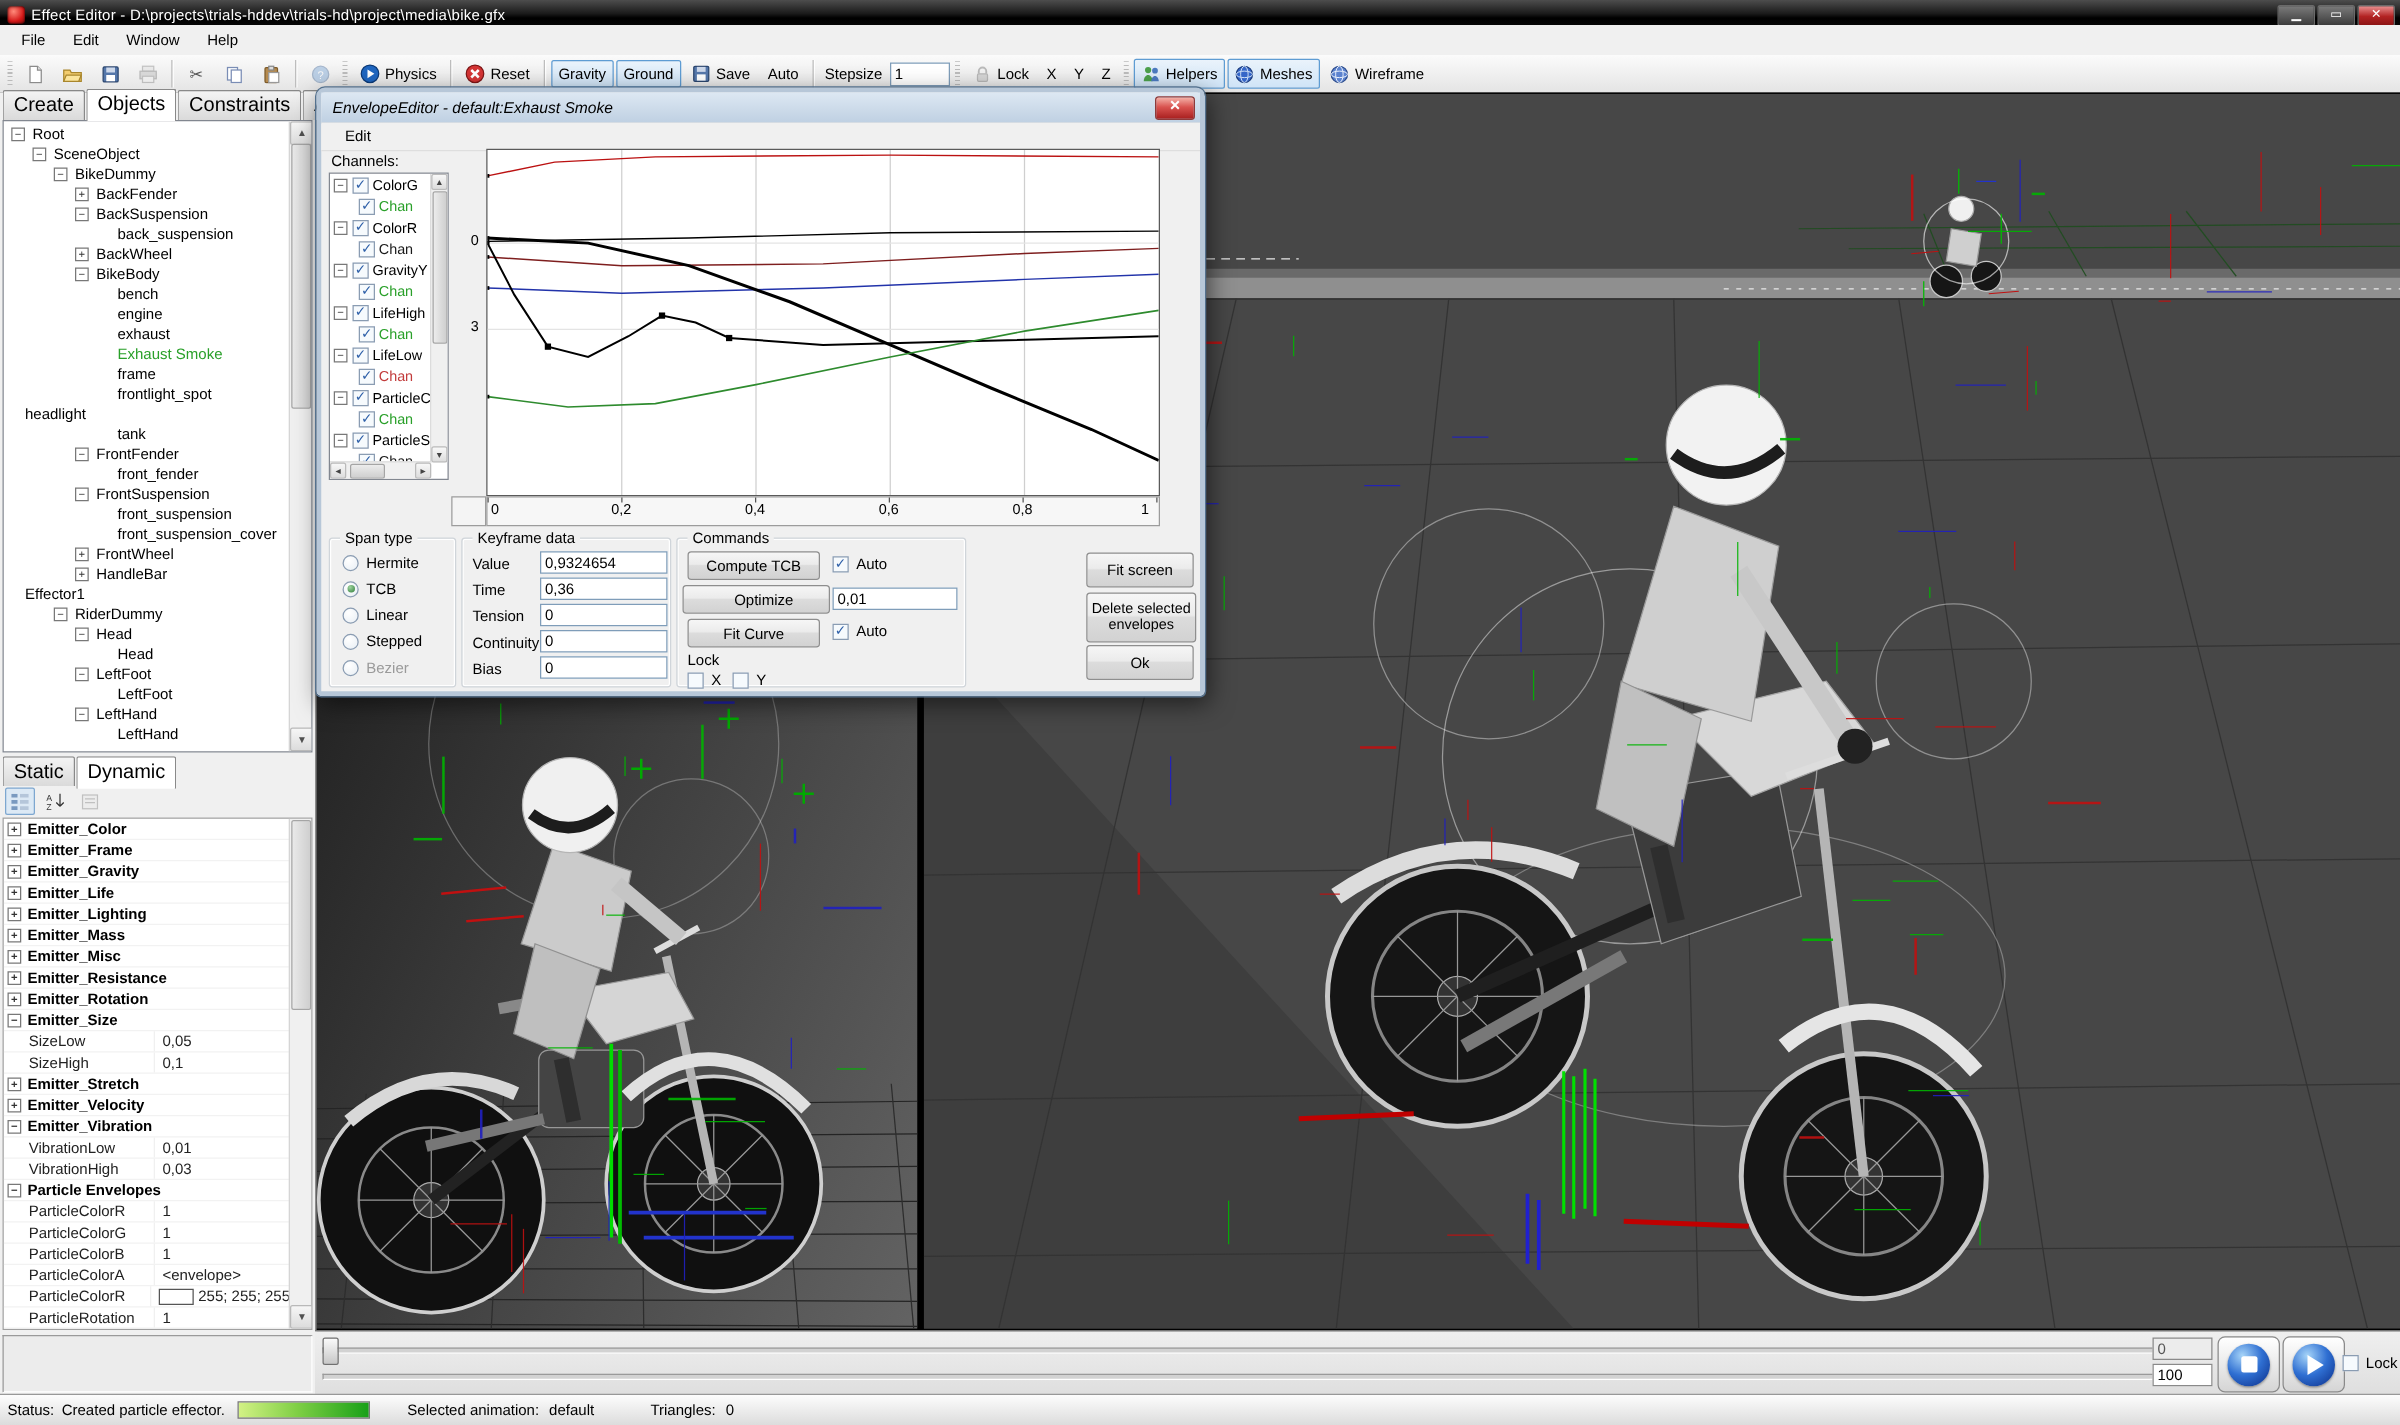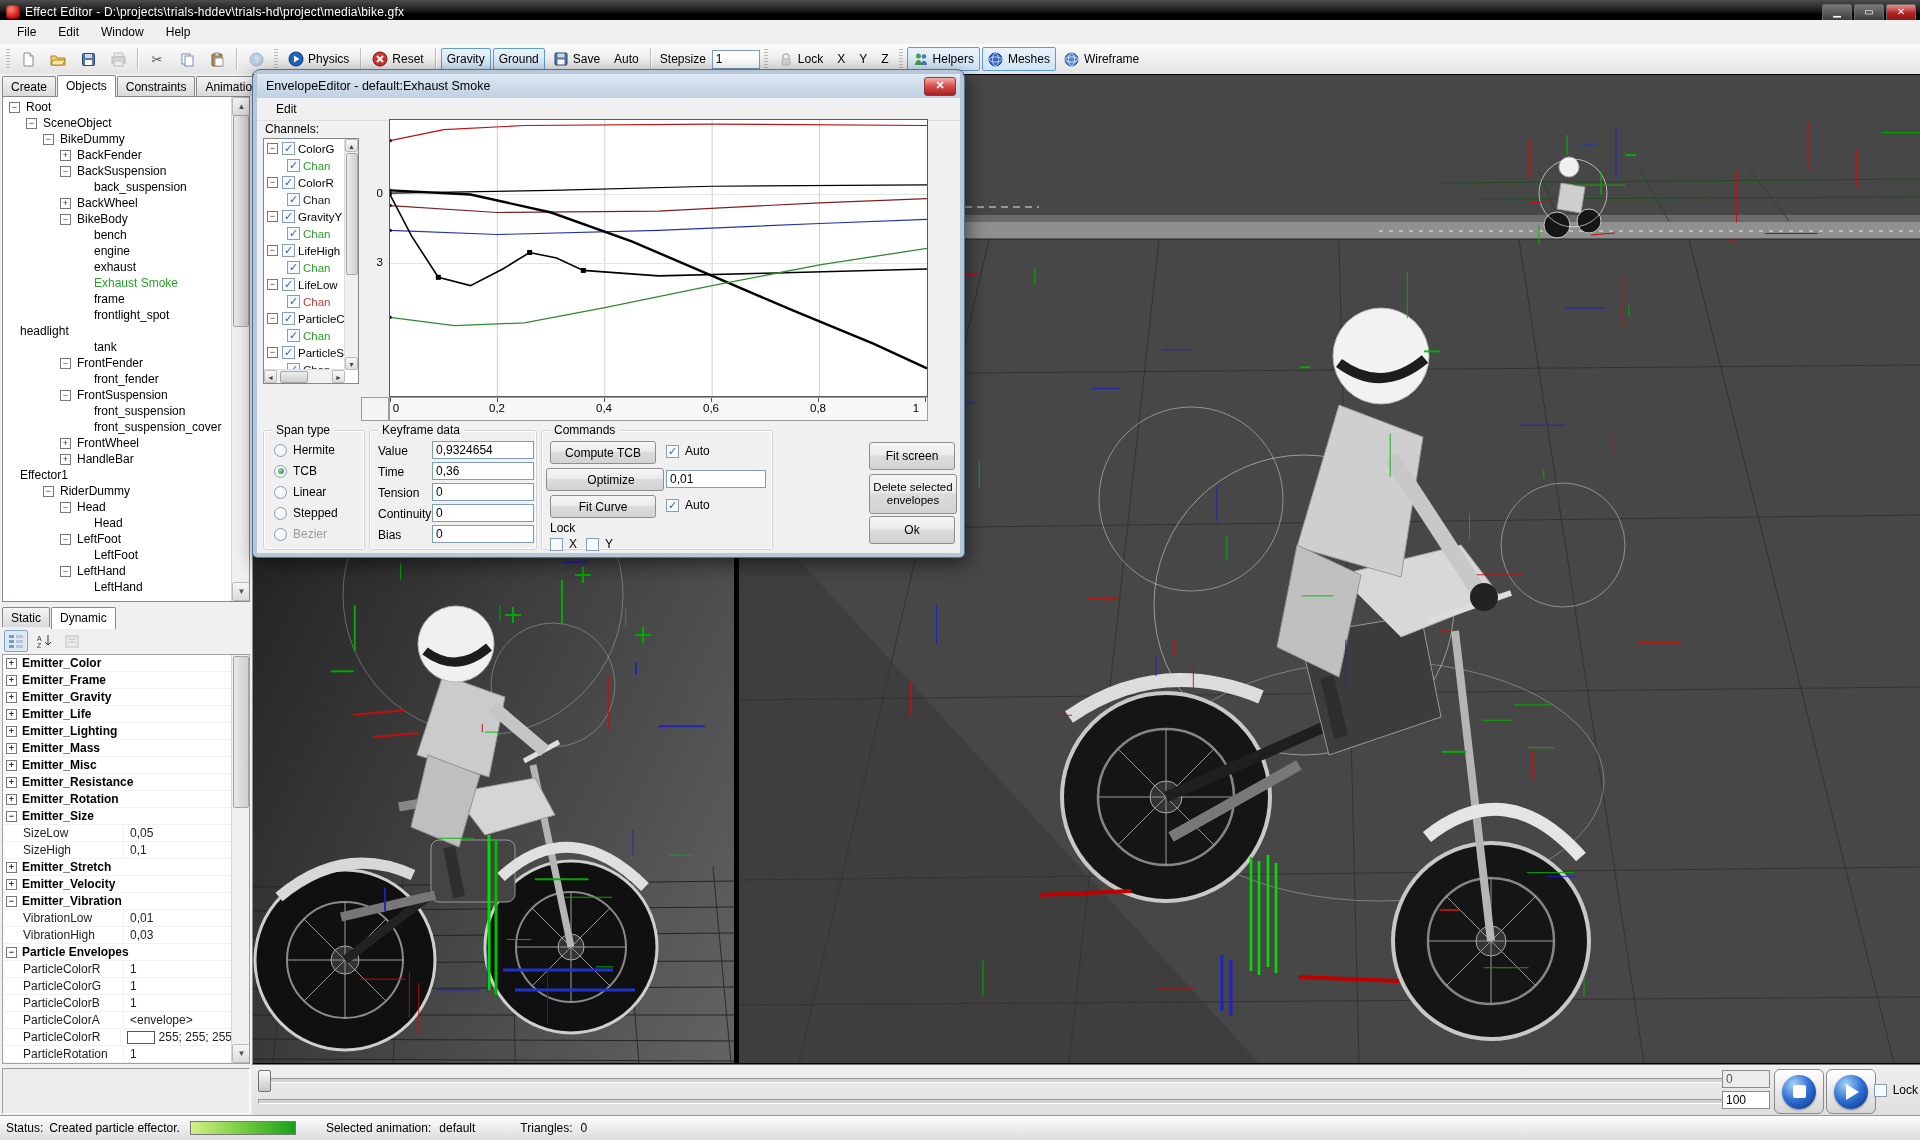--- a/index.html
+++ b/index.html
@@ -26,21 +26,21 @@
   .tb-btn{display:flex;align-items:center;gap:4px;padding:3px 5px;border:1px solid transparent;border-radius:2px;white-space:nowrap;}
   .tb-btn.toggled{border-color:#5e9cd3;background:linear-gradient(#eaf3fb,#cfe4f7);}
   .tb-ico{width:16px;height:16px;display:inline-flex;align-items:center;justify-content:center;}
   .dim{opacity:.45;}
   input.tb-input{width:40px;height:17px;border:1px solid #7f9db9;font:12px "Liberation Sans",sans-serif;padding:0 3px;}
   
   .left-panel{position:absolute;left:0;top:74px;width:252px;bottom:24px;background:#f0f0f0;
               border-right:1px solid #8c8c8c;display:flex;flex-direction:column;}
   .tabs{display:flex;align-items:flex-end;height:22px;padding-left:2px;gap:1px;position:relative;z-index:2;}
   .tab{padding:3px 8px 2px;border:1px solid #898989;border-bottom:none;border-radius:2px 2px 0 0;
-       background:linear-gradient(#f4f4f4,#dadada);font-size:12px;}
+       background:linear-gradient(#f4f4f4,#dadada);font-size:16px;}
   .tab.active{background:#fff;padding-bottom:4px;margin-bottom:-1px;}
   .tree-box{height:504px;margin:0 2px;background:#fff;border:1px solid #828790;position:relative;overflow:hidden;z-index:1;}
   .tree-rows{position:absolute;left:0;top:2px;right:17px;bottom:0;overflow:hidden;}
   .tree-row{height:16px;line-height:16px;white-space:nowrap;font-size:12px;display:flex;align-items:center;}
   .expander{display:inline-flex;width:9px;height:9px;border:1px solid #787878;background:#fff;color:#333;
             font-size:9px;line-height:7px;align-items:center;justify-content:center;margin-right:6px;flex:none;}
   .leaf-sp{display:inline-block;width:17px;flex:none;}
   .vscroll{position:absolute;right:0;top:0;bottom:0;width:17px;background:#f0f0f0;border-left:1px solid #d5d5d5;}
   .vscroll .arr{position:absolute;left:0;width:17px;height:17px;font-size:8px;color:#505050;text-align:center;
                 line-height:17px;background:linear-gradient(#f6f6f6,#dcdcdc);border:1px solid #b9b9b9;border-radius:2px;}
@@ -84,21 +84,21 @@
   
   .statusbar{position:absolute;left:0;right:0;bottom:0;height:24px;background:linear-gradient(#fdfdfd,#dcdcdc);
              border-top:1px solid #989898;display:flex;align-items:center;padding:0 6px;}
   .progress{width:104px;height:12px;margin-left:10px;border:1px solid #787878;
             background:linear-gradient(90deg,#d3f185,#7fcf45 45%,#18a018);}
   
   .dialog{position:absolute;left:253px;top:70px;width:711px;height:487px;z-index:10;box-sizing:border-box;
           border:4px solid #b7c7d8;outline:1px solid #54718e;border-radius:7px 7px 4px 4px;
           background:#f0f0f0;box-shadow:3px 6px 20px rgba(0,0,0,.55);}
   .dlg-titlebar{position:absolute;left:0;top:0;right:0;height:24px;display:flex;align-items:center;padding:0 9px;
-                background:linear-gradient(#dde8f3,#bfd0e2);border-bottom:1px solid #9fb2c5;font-size:12.5px;}
+                background:linear-gradient(#dde8f3,#bfd0e2);border-bottom:1px solid #9fb2c5;font-size:12.5px;font-style:italic;}
   .dlg-close{position:absolute;right:4px;top:3px;width:30px;height:17px;border:1px solid #8e3a3a;border-radius:3px;
              background:linear-gradient(#f4b2a9,#d9534f 45%,#a81f1f);color:#fff;font-size:11px;font-weight:bold;
              text-align:center;line-height:15px;}
   .dlg-menubar{position:absolute;left:0;top:24px;right:0;height:22px;background:#f0f0f0;border-bottom:1px solid #dedede;
                display:flex;align-items:center;padding-left:8px;}
   .dlg-label{position:absolute;font-size:12px;}
   .channels{position:absolute;left:6px;top:64px;width:94px;height:244px;background:#fff;border:1px solid #828790;overflow:hidden;}
   .ch-rows{position:absolute;left:1px;top:1px;right:13px;bottom:13px;overflow:hidden;}
   .ch-row{height:17px;display:flex;align-items:center;white-space:nowrap;font-size:11.5px;gap:3px;}
   .ch-scroll-v{position:absolute;right:0;top:0;bottom:13px;width:13px;background:#f0f0f0;border-left:1px solid #dcdcdc;}

